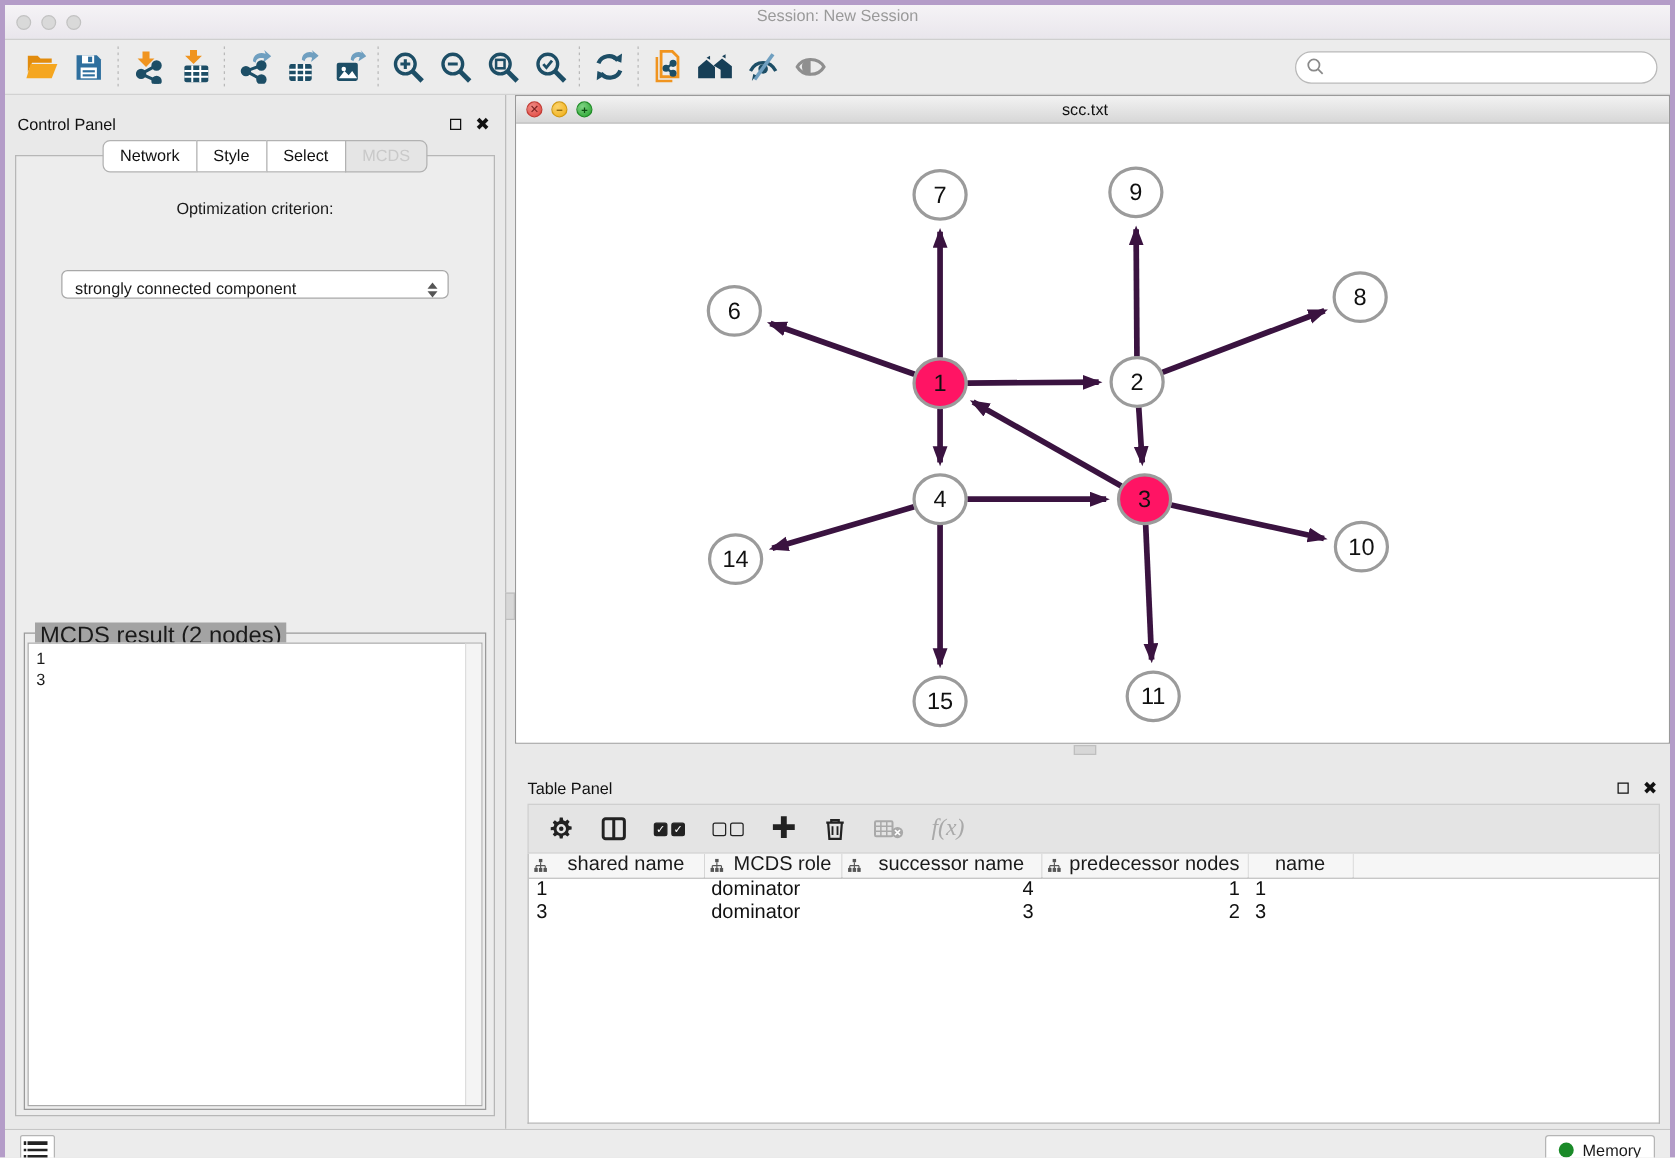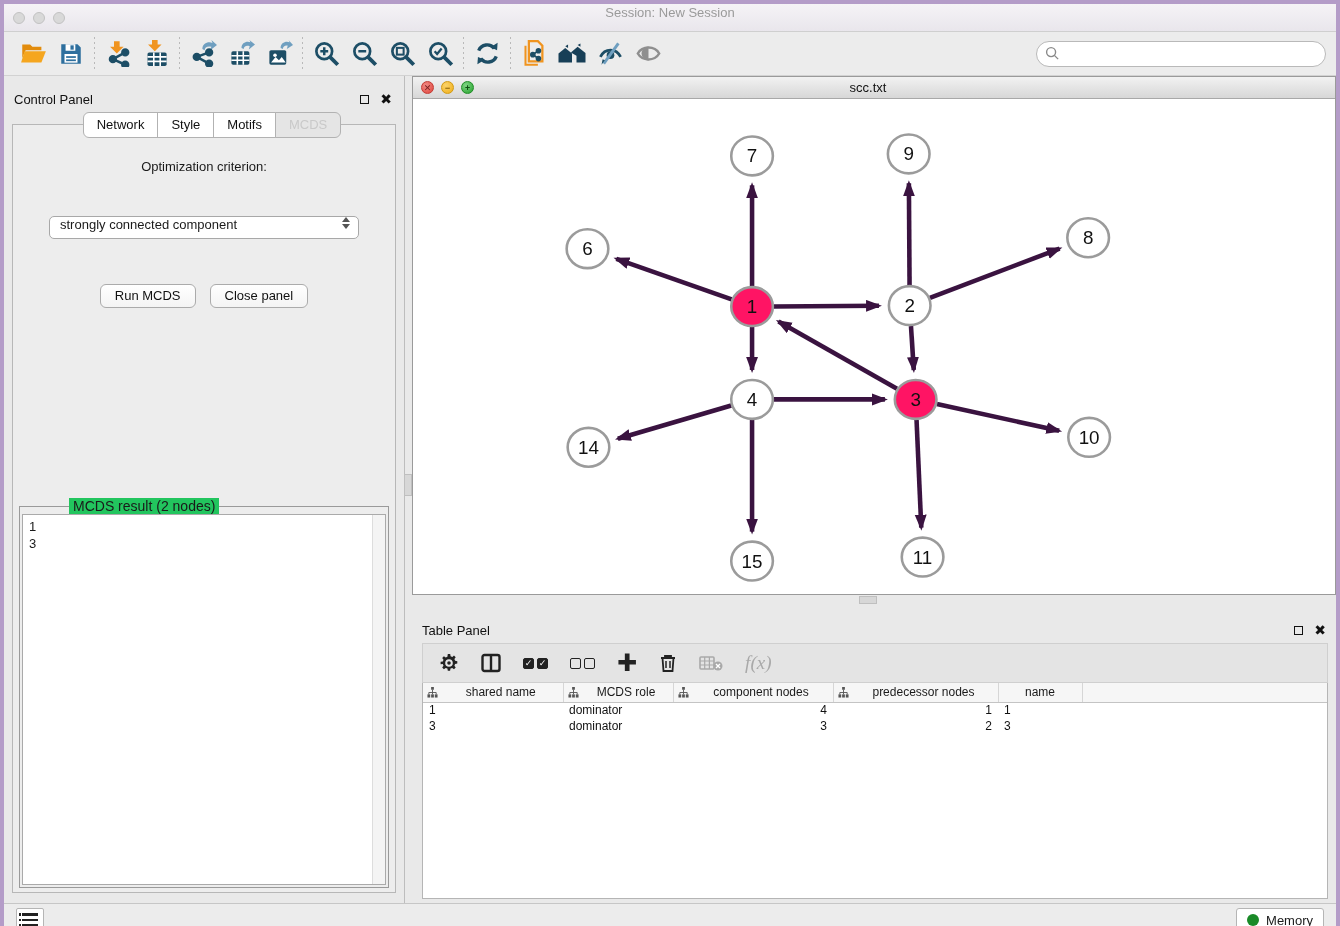--- a/index.html
+++ b/index.html
@@ -34,31 +34,31 @@
   .x-glyph { font-weight:bold; font-size:14px; line-height:1; }
 
   .tabs-row { display:flex; justify-content:center; position:relative; z-index:2; }
   .tab { background:#fff; border:1px solid #b2b2b2; padding:4px 13px 5px; font-size:13px; margin-left:-1px; cursor:pointer; color:#111; }
   .tab:first-child { border-top-left-radius:6px; border-bottom-left-radius:6px; margin-left:16px; }
   .tab:last-child { border-top-right-radius:6px; border-bottom-right-radius:6px; }
   .tab.sel { background:#e5e5e5; color:#c9c9c9; }
 
   .cpane { flex:1; margin:-14px 8px 10px 8px; border:1px solid #b7b7b7; background:#ededed; padding-top:34px; display:flex; flex-direction:column;gap:32px; }
   .opt-label { text-align:center; font-size:13px; margin-bottom:10px; }
-  .combo { margin:0 36px; height:23px; background:#fff; border:1px solid #a8a8a8; border-radius:5px; display:flex; align-items:flex-start; padding:0 8px 0 10px; cursor:pointer; }
+  .combo { margin:0 36px; height:23px; background:#fff; border:1px solid #a8a8a8; border-radius:5px; display:flex; align-items:flex-end; padding:0 8px 0 10px; cursor:pointer; }
   .combo .cval { flex:1; font-size:13px; }
   .stepper { display:flex; flex-direction:column; gap:2px; }
   .stepper i { width:0; height:0; border-left:4px solid transparent; border-right:4px solid transparent; }
   .stepper .up { border-bottom:5px solid #555; }
   .stepper .dn { border-top:5px solid #555; }
   .btn-row { display:flex; justify-content:center; gap:14px; margin-top:13px; }
   .pbtn { background:linear-gradient(#ffffff,#f4f4f4); border:1px solid #ababab; border-radius:6px; padding:3px 14px 4px; font-size:13px; cursor:pointer; color:#111; }
 
   .groupbox { position:relative; margin:auto 6px 4px 6px; height:382px; border:1px solid #9a9a9a; }
-  .groupbox .glabel { position:absolute; top:-9px; left:8px; background:#22c55e; padding:0 4px; font-size:14px;margin-left:41px; }
+  .groupbox .glabel { position:absolute; top:-9px; left:8px; background:#a3a3a3; padding:0 4px; font-size:19px; }
   .gb-inner { position:absolute; inset:7px 2px 2px 2px; background:#fff; border:1px solid #aaa; display:flex; }
   .gb-text { flex:1; padding:3px 6px; font-size:13px; line-height:17px; }
   .gb-scroll { width:13px; border-left:1px solid #ddd; background:#f4f4f4; }
 
   
   .vsplit { width:8px; background:#e9e9e9; border-left:1px solid #bdbdbd; position:relative; cursor:col-resize; }
   .vsplit .handle, .hsplit .handle { position:absolute; background:#d7d7d7; border:1px solid #bfbfbf; }
   .vsplit .handle { width:8px; height:22px; top:398px; left:-1px; }
 
   
@@ -82,21 +82,21 @@
   .tp-toolbar { height:40px; background:#e4e4e4; border:1px solid #cfcfcf; display:flex; align-items:center; gap:22px; padding:0 16px; }
   .ticon { display:flex; align-items:center; justify-content:center; cursor:pointer; color:#222; }
   .ticon.disabled { color:#a9a9a9; cursor:default; }
   .fx { font-family:"Liberation Serif","DejaVu Serif",serif; font-style:italic; font-size:19px; color:#a9a9a9; }
   .cbpair { display:flex; gap:3px; }
   .cb { width:11px; height:11px; border:1.5px solid #222; border-radius:2px; font-size:9px; line-height:9px; text-align:center; color:#fff; }
   .cb.on { background:#222; }
   .plus { font-size:24px; font-weight:bold; line-height:20px; }
 
   .ttable { flex:1; background:#fff; border:1px solid #b5b5b5; border-top:none; overflow:hidden; position:relative; }
-  table.grid { border-collapse:collapse; width:100%; font-size:12px; }
+  table.grid { border-collapse:collapse; width:100%; font-size:16px; }
   table.grid th { background:#f6f6f6; border-bottom:1px solid #c4c4c4; border-right:1px solid #d6d6d6; font-weight:normal; height:19px; position:relative; text-align:center; padding:0 4px 0 20px; }
   table.grid th.noicon { padding-left:4px; }
   table.grid th .hicon { position:absolute; left:4px; top:4px; }
   table.grid td { height:16px; padding:0 6px; color:#111; }
   td.r { text-align:right; padding-right:12px; }
   .tp-footer { height:34px; display:flex; align-items:center; justify-content:center; background:#e9e9e9; }
 
   
   .statusbar { height:33px; background:#ececec; border-top:1px solid #c6c6c6; display:flex; align-items:center; padding:0 12px;gap:20px; }
   .listbtn { width:28px; height:24px; background:#fff; border:1px solid #b5b5b5; border-radius:2px; display:flex; flex-direction:column; justify-content:center; gap:3px; padding:0 5px; cursor:pointer; }
@@ -275,35 +275,31 @@
         <span class="ptitle">Control Panel</span>
         <span class="spacer"></span>
         <span class="wbtn">
             <span class="float-glyph"></span>
           </span>
         <span class="wbtn x-glyph">✖</span>
       </div>
       <div class="tabs-row">
         <span class="tab">Network</span>
         <span class="tab">Style</span>
-        <span class="tab">Motifs</span>
+        <span class="tab">Select</span>
         <span class="tab sel">MCDS</span>
       </div>
       <div class="cpane">
         <div class="opt-label">Optimization criterion:</div>
         <div class="combo">
           <span class="cval">strongly connected component</span>
           <span class="stepper">
               <i class="up"></i>
               <i class="dn"></i>
             </span>
-        </div>
-        <div class="btn-row">
-          <button class="pbtn">Run MCDS</button>
-          <button class="pbtn">Close panel</button>
         </div>
         <div class="groupbox">
           <span class="glabel">MCDS result (2 nodes)</span>
           <div class="gb-inner">
             <div class="gb-text">
               <div>1</div>
               <div>3</div>
             </div>
             <div class="gb-scroll"></div>
           </div>
@@ -480,21 +476,21 @@
                       <rect x="0.5" y="8" width="3" height="3.5" fill="#555"></rect>
                       <rect x="4.5" y="8" width="3" height="3.5" fill="#555"></rect>
                       <rect x="8.5" y="8" width="3" height="3.5" fill="#555"></rect>
                     </svg><span>MCDS role</span></th>
                 <th><svg class="hicon" width="11" height="11" viewBox="0 0 12 12">
                       <rect x="4.5" y="0" width="3" height="3" fill="#555"></rect>
                       <path d="M6 3v3M2 6h8M2 6v2M10 6v2M6 6v2" stroke="#555" fill="none"></path>
                       <rect x="0.5" y="8" width="3" height="3.5" fill="#555"></rect>
                       <rect x="4.5" y="8" width="3" height="3.5" fill="#555"></rect>
                       <rect x="8.5" y="8" width="3" height="3.5" fill="#555"></rect>
-                    </svg><span>component nodes</span></th>
+                    </svg><span>successor name</span></th>
                 <th><svg class="hicon" width="11" height="11" viewBox="0 0 12 12">
                       <rect x="4.5" y="0" width="3" height="3" fill="#555"></rect>
                       <path d="M6 3v3M2 6h8M2 6v2M10 6v2M6 6v2" stroke="#555" fill="none"></path>
                       <rect x="0.5" y="8" width="3" height="3.5" fill="#555"></rect>
                       <rect x="4.5" y="8" width="3" height="3.5" fill="#555"></rect>
                       <rect x="8.5" y="8" width="3" height="3.5" fill="#555"></rect>
                     </svg><span>predecessor nodes</span></th>
                 <th class="noicon"><span>name</span></th>
                 <th class="noicon" style="border-right:none;"></th>
               </tr>

